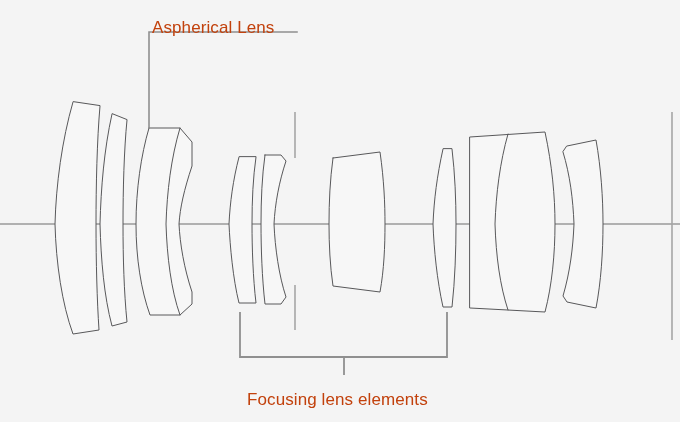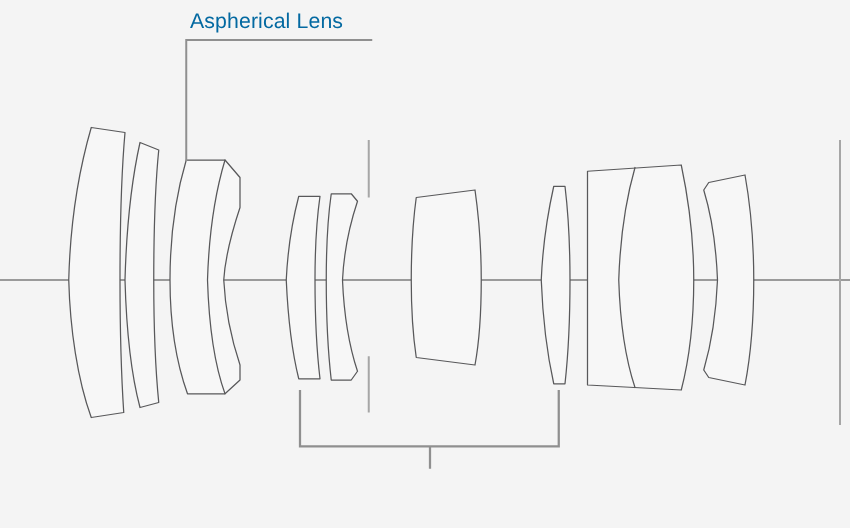--- a/index.html
+++ b/index.html
@@ -54,25 +54,26 @@
   }
   .bracket-line {
     stroke: #8f8f8f;
     stroke-width: 1.8;
     fill: none;
     stroke-linejoin: miter;
     stroke-linecap: butt;
   }
   .caption {
     position: absolute;
-    color: #0369a1;
+    color: #c2410c;
     font-size: 17px;
     letter-spacing: 0.1px;
     white-space: nowrap;
     line-height: 1;
+    margin-top: 11px;
   }
   #label-aspherical {
     left: 152px;
     top: 8px;
   }
   #label-focusing {
     left: 247px;
     top: 380px;
   }
 </style>
@@ -180,14 +181,15 @@
     <line class="marker-line" x1="672" y1="112" x2="672" y2="340"></line>
 
     <path class="leader-line" d="M 297 32 L 149 32 L 149 128"></path>
 
     <path class="bracket-line" d="M 240 312 L 240 357 L 447 357 L 447 312"></path>
     <line class="bracket-line" x1="344" y1="357" x2="344" y2="375"></line>
   </svg>
 
   <div class="caption" id="label-aspherical">Aspherical Lens</div>
 
+  <div class="caption" id="label-focusing">Focusing lens elements</div>
 
 </div>
 
 </body></html>

